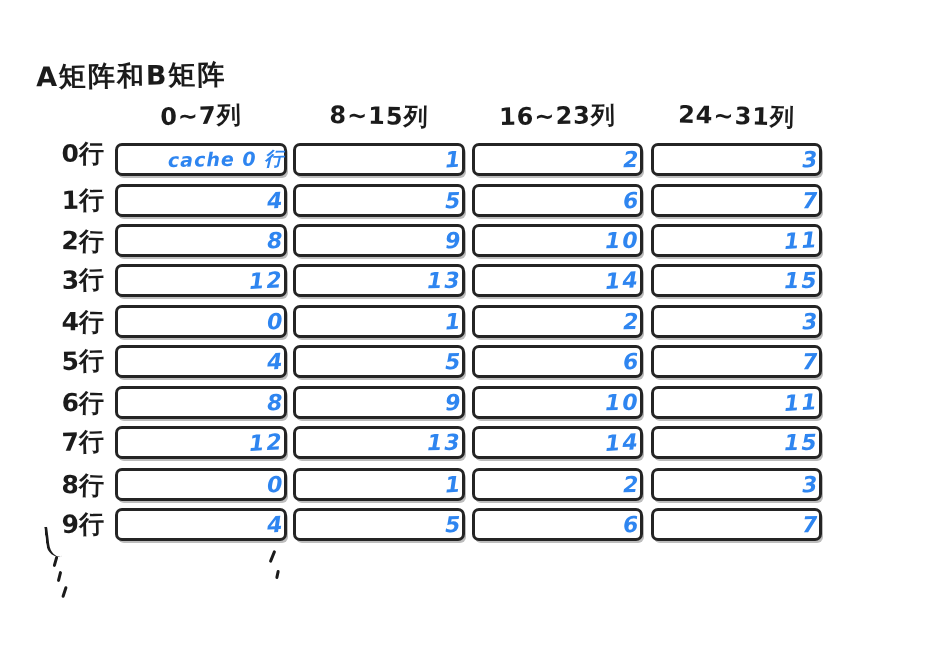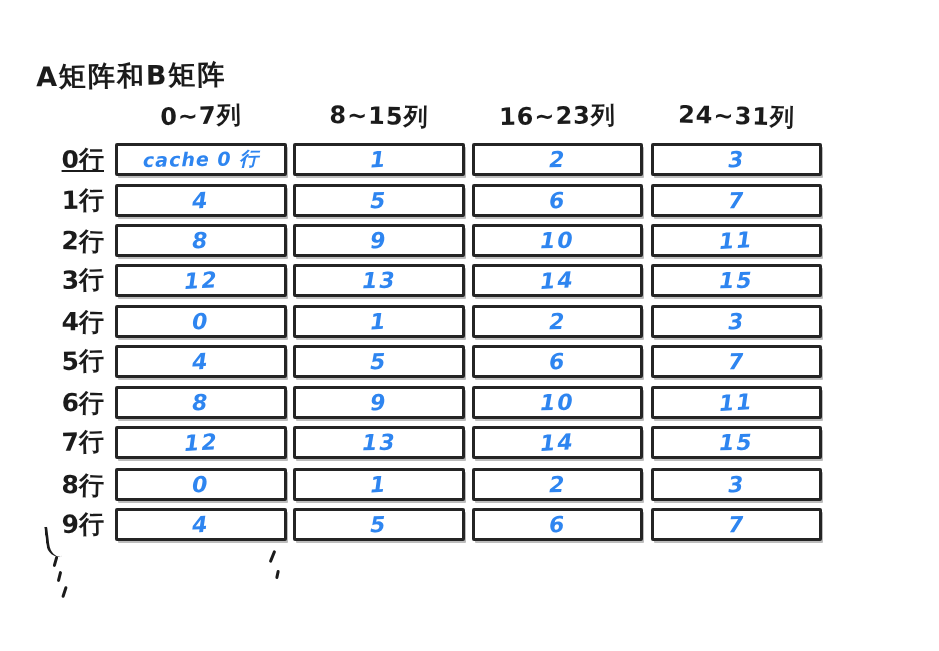--- a/index.html
+++ b/index.html
@@ -43,25 +43,25 @@
     font-weight: 600;
     text-align: right;
     color: #1b1b1b;
     white-space: nowrap;
   }
   .cell-box {
     position: absolute;
     box-sizing: border-box;
     background: #ffffff;
     border: 3px solid #242424;
-    border-radius: 2px;
+    border-radius: 7px;
     box-shadow: 2px 3px 0 -1px #bdbdbd;
     display: flex;
     align-items: center;
-    justify-content: center;
+    justify-content: flex-end;
   }
   .cell-value {
     color: #2e85f0;
     font-size: 22px;
     font-weight: 600;
     font-style: italic;
     letter-spacing: 2px;
     transform: rotate(-2deg);
     white-space: nowrap;
   }
@@ -87,21 +87,21 @@
 <div id="board">
   <div class="title">A矩阵和B矩阵</div>
 
   <div id="headers">
       <div class="col-header" style="left: 115px; width: 172px; transform: rotate(-1.5deg);">0~7列</div>
       <div class="col-header" style="left: 293px; width: 172px; transform: rotate(1.2deg);">8~15列</div>
       <div class="col-header" style="left: 472px; width: 171px; transform: rotate(-1deg);">16~23列</div>
       <div class="col-header" style="left: 651px; width: 171px; transform: rotate(1.5deg);">24~31列</div>
     </div>
   <div id="labels">
-      <div class="row-label" style="top: 143px; height: 33px; line-height: 33px; transform: rotate(0deg); text-decoration: underline;">0行</div>
+      <div class="row-label" style="top: 137px; height: 33px; line-height: 33px; transform: rotate(0deg);">0行</div>
       <div class="row-label" style="top: 184px; height: 33px; line-height: 33px; transform: rotate(-1deg);">1行</div>
       <div class="row-label" style="top: 224px; height: 33px; line-height: 33px; transform: rotate(1.5deg);">2行</div>
       <div class="row-label" style="top: 264px; height: 33px; line-height: 33px; transform: rotate(-2deg);">3行</div>
       <div class="row-label" style="top: 305px; height: 33px; line-height: 33px; transform: rotate(1deg);">4行</div>
       <div class="row-label" style="top: 345px; height: 33px; line-height: 33px; transform: rotate(-1.5deg);">5行</div>
       <div class="row-label" style="top: 386px; height: 33px; line-height: 33px; transform: rotate(1deg);">6行</div>
       <div class="row-label" style="top: 426px; height: 33px; line-height: 33px; transform: rotate(-2deg);">7行</div>
       <div class="row-label" style="top: 468px; height: 33px; line-height: 33px; transform: rotate(1.5deg);">8行</div>
       <div class="row-label" style="top: 508px; height: 33px; line-height: 33px; transform: rotate(-1deg);">9行</div>
     </div>

